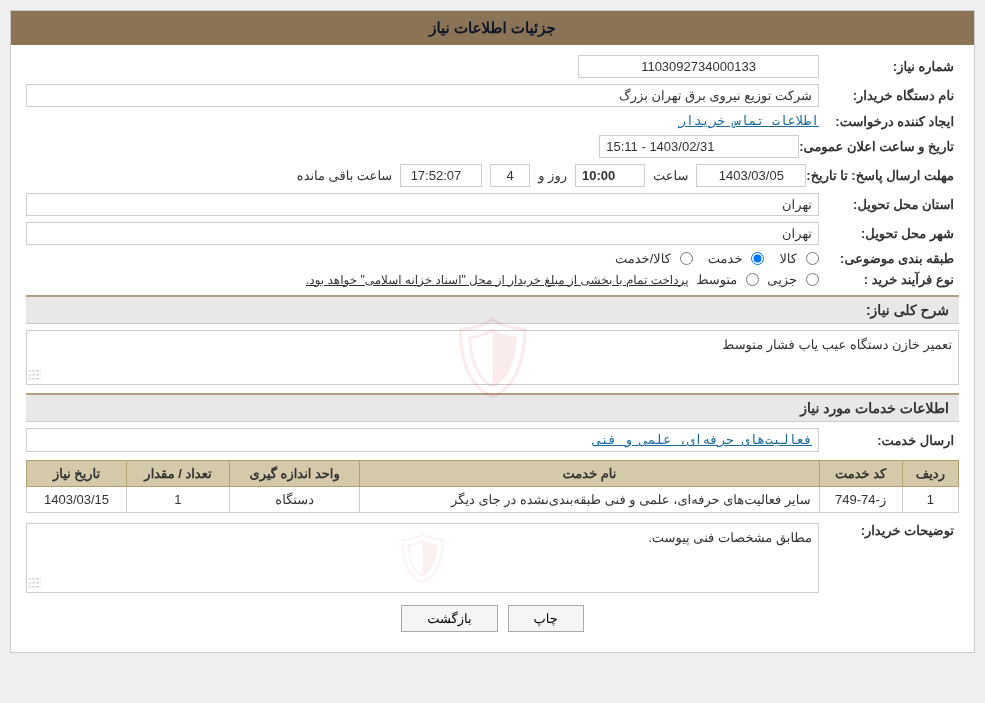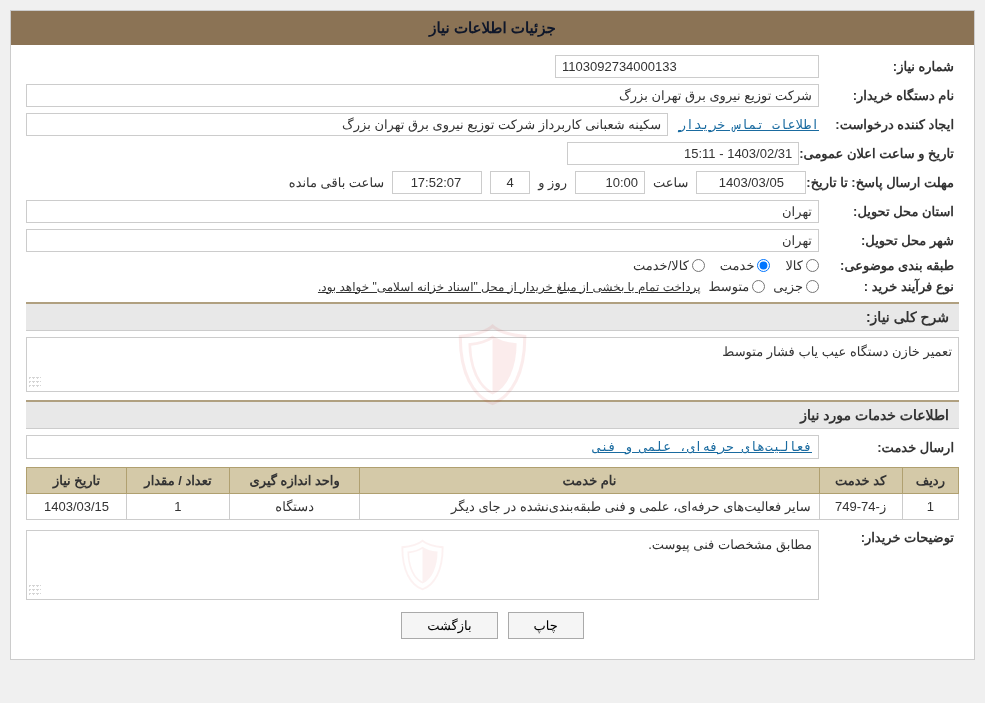--- a/index.html
+++ b/index.html
@@ -87,21 +87,21 @@
     }
     .radio-row {
       display: flex;
       align-items: center;
       gap: 15px;
       flex-direction: row;
     }
     .radio-item {
       display: flex;
       align-items: center;
-      gap: 3px;
+      gap: 9px;
     }
     .section-title {
       background: #e8e8e8;
       border-top: 2px solid #b0a080;
       border-bottom: 1px solid #ccc;
       padding: 5px 10px;
       font-weight: bold;
       text-align: right;
       margin: 8px 0 6px 0;
       font-size: 14px;
@@ -195,56 +195,55 @@
 <body>
 
 <div class="page-container">
   <div class="main-panel">
     <div class="panel-header">جزئیات اطلاعات نیاز</div>
     <div class="panel-body">
 
       <div class="info-row">
         <div class="label-cell">شماره نیاز:</div>
         <div class="value-cell">
-          <span class="input-box" style="width:264px;text-align:left;display:inline-block;">1103092734000133</span>
+          <span class="input-box" style="width:241px;text-align:center;display:inline-block;">1103092734000133</span>
         </div>
       </div>
 
       <div class="info-row">
         <div class="label-cell">نام دستگاه خریدار:</div>
         <div class="value-cell">
           <span class="input-full" style="display:block;border:1px solid #ccc;padding:3px 6px;">شرکت توزیع نیروی برق تهران بزرگ</span>
         </div>
       </div>
 
       <div class="info-row">
         <div class="label-cell">ایجاد کننده درخواست:</div>
         <div class="value-cell" style="display:flex;align-items:center;gap:10px;">
           <span class="link-blue">اطلاعات تماس خریدار</span>
-          <span class="input-full" style="display:block;border:1px solid #ccc;padding:3px 6px;flex:1;">سکینه شعبانی کاربرداز شرکت توزیع نیروی برق تهران بزرگ</span>
         </div>
       </div>
 
       <div class="info-row">
         <div class="label-cell">تاریخ و ساعت اعلان عمومی:</div>
         <div class="value-cell">
-          <span class="announce-date input-box" style="width:232px;text-align:right;display:inline-block;border:1px solid #ccc;padding:3px 6px;">1403/02/31 - 15:11</span>
+          <span class="announce-date input-box" style="width:200px;text-align:left;display:inline-block;border:1px solid #ccc;padding:3px 6px;">1403/02/31 - 15:11</span>
         </div>
       </div>
 
       <div class="info-row">
         <div class="label-cell">مهلت ارسال پاسخ: تا تاریخ:</div>
         <div class="value-cell">
           <div class="date-time-row">
             <span class="input-box" style="width:110px;text-align:center;display:inline-block;border:1px solid #ccc;padding:3px 6px;">1403/03/05</span>
             <span class="inline-label">ساعت</span>
-            <span class="input-box" style="width:70px;text-align:right;display:inline-block;border:1px solid #ccc;padding:3px 6px;">10:00</span>
+            <span class="input-box" style="width:70px;text-align:left;display:inline-block;border:1px solid #ccc;padding:3px 6px;font-weight:bold;">10:00</span>
             <span class="inline-label">روز و</span>
             <span class="input-box" style="width:40px;text-align:center;display:inline-block;border:1px solid #ccc;padding:3px 6px;">4</span>
-            <span class="input-box" style="width:90px;text-align:center;display:inline-block;border:1px solid #ccc;padding:3px 20px;">17:52:07</span>
+            <span class="input-box" style="width:82px;text-align:center;display:inline-block;border:1px solid #ccc;padding:3px 20px;">17:52:07</span>
             <span class="inline-label">ساعت باقی مانده</span>
           </div>
         </div>
       </div>
 
       <div class="info-row">
         <div class="label-cell">استان محل تحویل:</div>
         <div class="value-cell">
           <span class="input-full" style="display:block;border:1px solid #ccc;padding:3px 6px;">تهران</span>
         </div>

